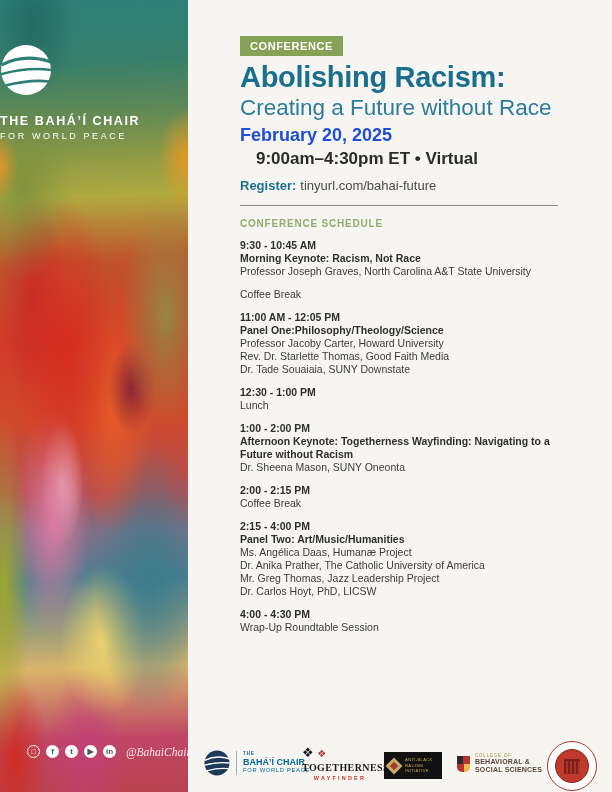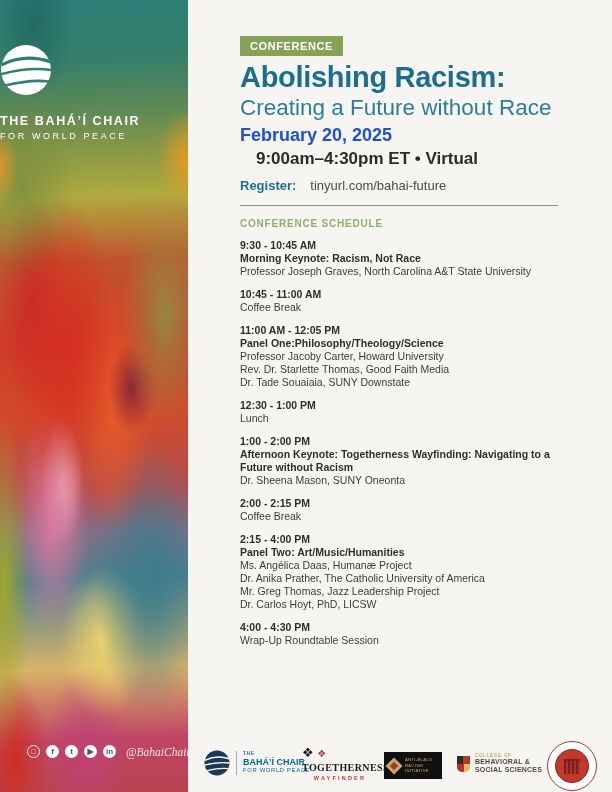--- a/index.html
+++ b/index.html
@@ -44,21 +44,21 @@
 
   
   .content{position:absolute;left:240px;top:0;width:318px;}
   .badge{position:absolute;top:36px;left:0;background:#85a257;color:#fff;font-size:11px;font-weight:bold;
     letter-spacing:.6px;padding:4px 10px 4px;}
   .title{position:absolute;top:61px;left:0;font-size:29px;font-weight:bold;color:#1b6f8e;letter-spacing:-.3px;white-space:nowrap;}
   .subtitle{position:absolute;top:95px;left:0;font-size:22.5px;color:#2c7d9b;white-space:nowrap;}
   .date{position:absolute;top:125px;left:0;font-size:18px;font-weight:bold;color:#1d4ed8;}
   .timemode{position:absolute;top:149px;left:16px;font-size:17px;font-weight:bold;color:#2b2b2b;}
   .register{position:absolute;top:178px;left:0;font-size:13px;color:#4a4a4a;}
-  .register .rlabel{font-weight:bold;color:#1b6f8e;margin-right:14px;}
+  .register .rlabel{font-weight:bold;color:#1b6f8e;margin-right:4px;}
   .rule{position:absolute;top:205px;left:0;width:318px;border-top:1px solid #8c8c8c;}
   .sched-head{position:absolute;top:218px;left:0;font-size:10px;font-weight:bold;color:#8fae6e;letter-spacing:.8px;}
   .sessions{position:absolute;top:239px;left:0;width:318px;}
   .session{margin-bottom:10px;}
   .s-time{font-size:10.5px;font-weight:bold;color:#2e2e2e;line-height:13px;}
   .s-line{font-size:10.5px;color:#3c3c3c;line-height:13px;}
   .s-line.bold{font-weight:bold;color:#2e2e2e;}
 
   
   .f-bahai{position:absolute;left:204px;top:750px;display:flex;align-items:center;}
@@ -135,21 +135,20 @@
     </div>
     <div class="rule"></div>
     <div class="sched-head">CONFERENCE SCHEDULE</div>
     <div class="sessions">
         <div class="session">
           <div class="s-time">9:30 - 10:45 AM</div>
           <div class="s-line bold">Morning Keynote: Racism, Not Race</div>
           <div class="s-line">Professor Joseph Graves, North Carolina A&amp;T State University</div>
         </div>
         <div class="session">
-          <div class="s-time">10:45 - 11:00 AM</div>
           <div class="s-line">Coffee Break</div>
         </div>
         <div class="session">
           <div class="s-time">11:00 AM - 12:05 PM</div>
           <div class="s-line bold">Panel One:Philosophy/Theology/Science</div>
           <div class="s-line">Professor Jacoby Carter, Howard University</div>
           <div class="s-line">Rev. Dr. Starlette Thomas, Good Faith Media</div>
           <div class="s-line">Dr. Tade Souaiaia, SUNY Downstate</div>
         </div>
         <div class="session">

